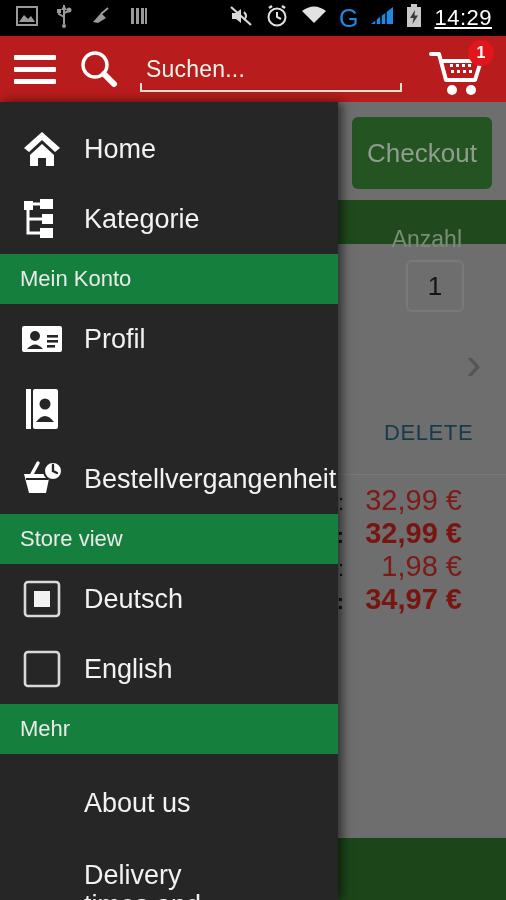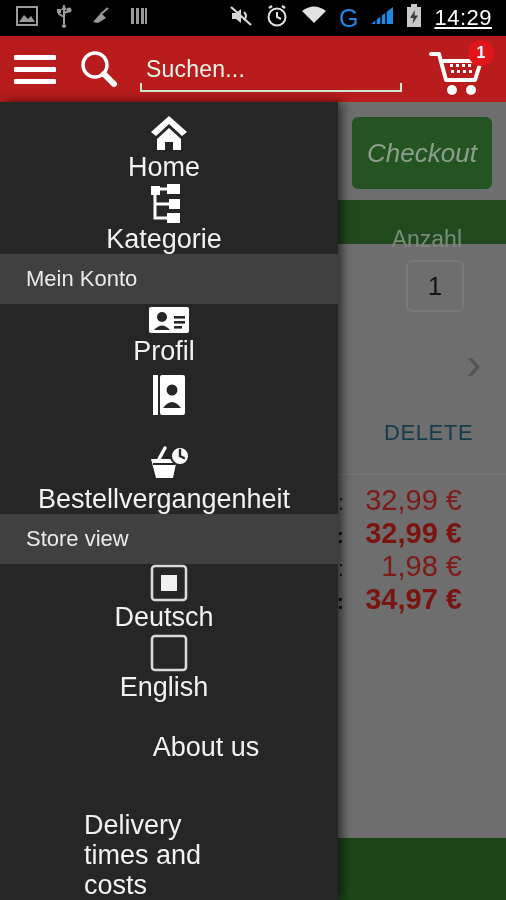--- a/index.html
+++ b/index.html
@@ -78,21 +78,20 @@
     background:#8d8d8d;
     overflow:hidden;
   }
   #checkout-btn {
     position:absolute; top:15px; left:352px;
     width:140px; height:72px;
     background:#2E6C2B; border-radius:6px;
     display:flex; align-items:center; justify-content:center;
     color:#b8c9b6; font-size:26px;
     cursor:pointer;
-    font-style:italic;
   }
   #table-head {
     position:absolute; top:98px; left:0; width:506px; height:44px;
     background:#2A5F26;
   }
   #table-head span {
     position:absolute; right:44px; top:26px;
     color:#9db39b; font-size:23px;
   }
   #qty-box {
@@ -153,30 +152,29 @@
 
   
   #drawer {
     position:absolute; top:102px; left:0;
     width:338px; height:798px;
     background:#262626;
     overflow:hidden;
     box-shadow:4px 0 10px rgba(0,0,0,0.6);
   }
   .sec-head {
-    height:50px; background:#404040;
-    display:flex; align-items:center;
-    padding-left:26px;
+    height:50px; background:#15803d;
+    display:flex; align-items:center;
+    padding-left:20px;
     color:#eaeaea; font-size:22px;
   }
   .nav-item {
     height:70px;
     display:flex; align-items:center;
     cursor:pointer;
-    flex-direction:column;
   }
   .nav-ico {
     width:84px; min-width:84px;
     display:flex; align-items:center; justify-content:center;
   }
   .nav-lbl {
     color:#f2f2f2; font-size:27px; line-height:1.12;
     padding-right:10px;
   }
   .nav-item.tall { height:auto; min-height:70px; padding:8px 0; align-items:flex-start; }
@@ -420,20 +418,21 @@
 
     <div class="nav-item">
       <span class="nav-ico">
         <svg width="38" height="38" viewBox="0 0 38 38">
           <rect x="2" y="2" width="34" height="34" rx="3" fill="none" stroke="#d9d9d9" stroke-width="2.6"></rect>
         </svg>
       </span>
       <span class="nav-lbl">English</span>
     </div>
 
+    <div class="sec-head">Mehr</div>
 
     <div class="nav-item noico">
       <span class="nav-lbl">About us</span>
     </div>
 
     <div class="nav-item noico tall">
       <span class="nav-lbl" style="padding-left:84px;max-width:250px;">Delivery times and costs</span>
     </div>
 
   </div>

